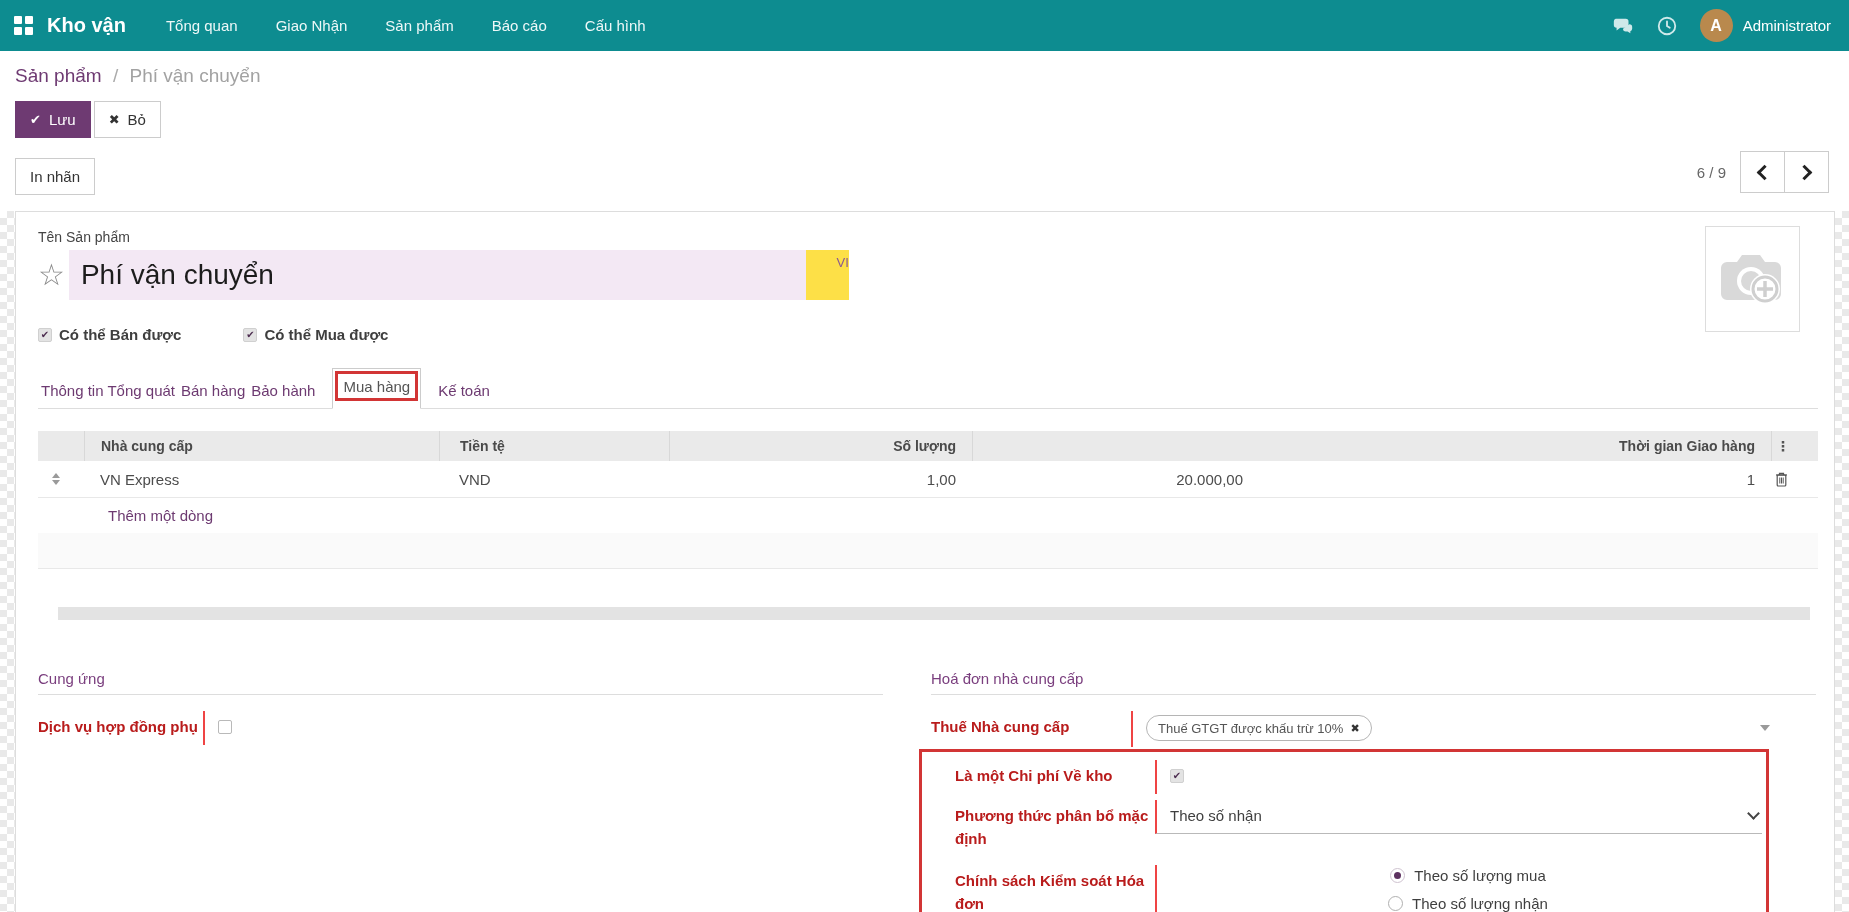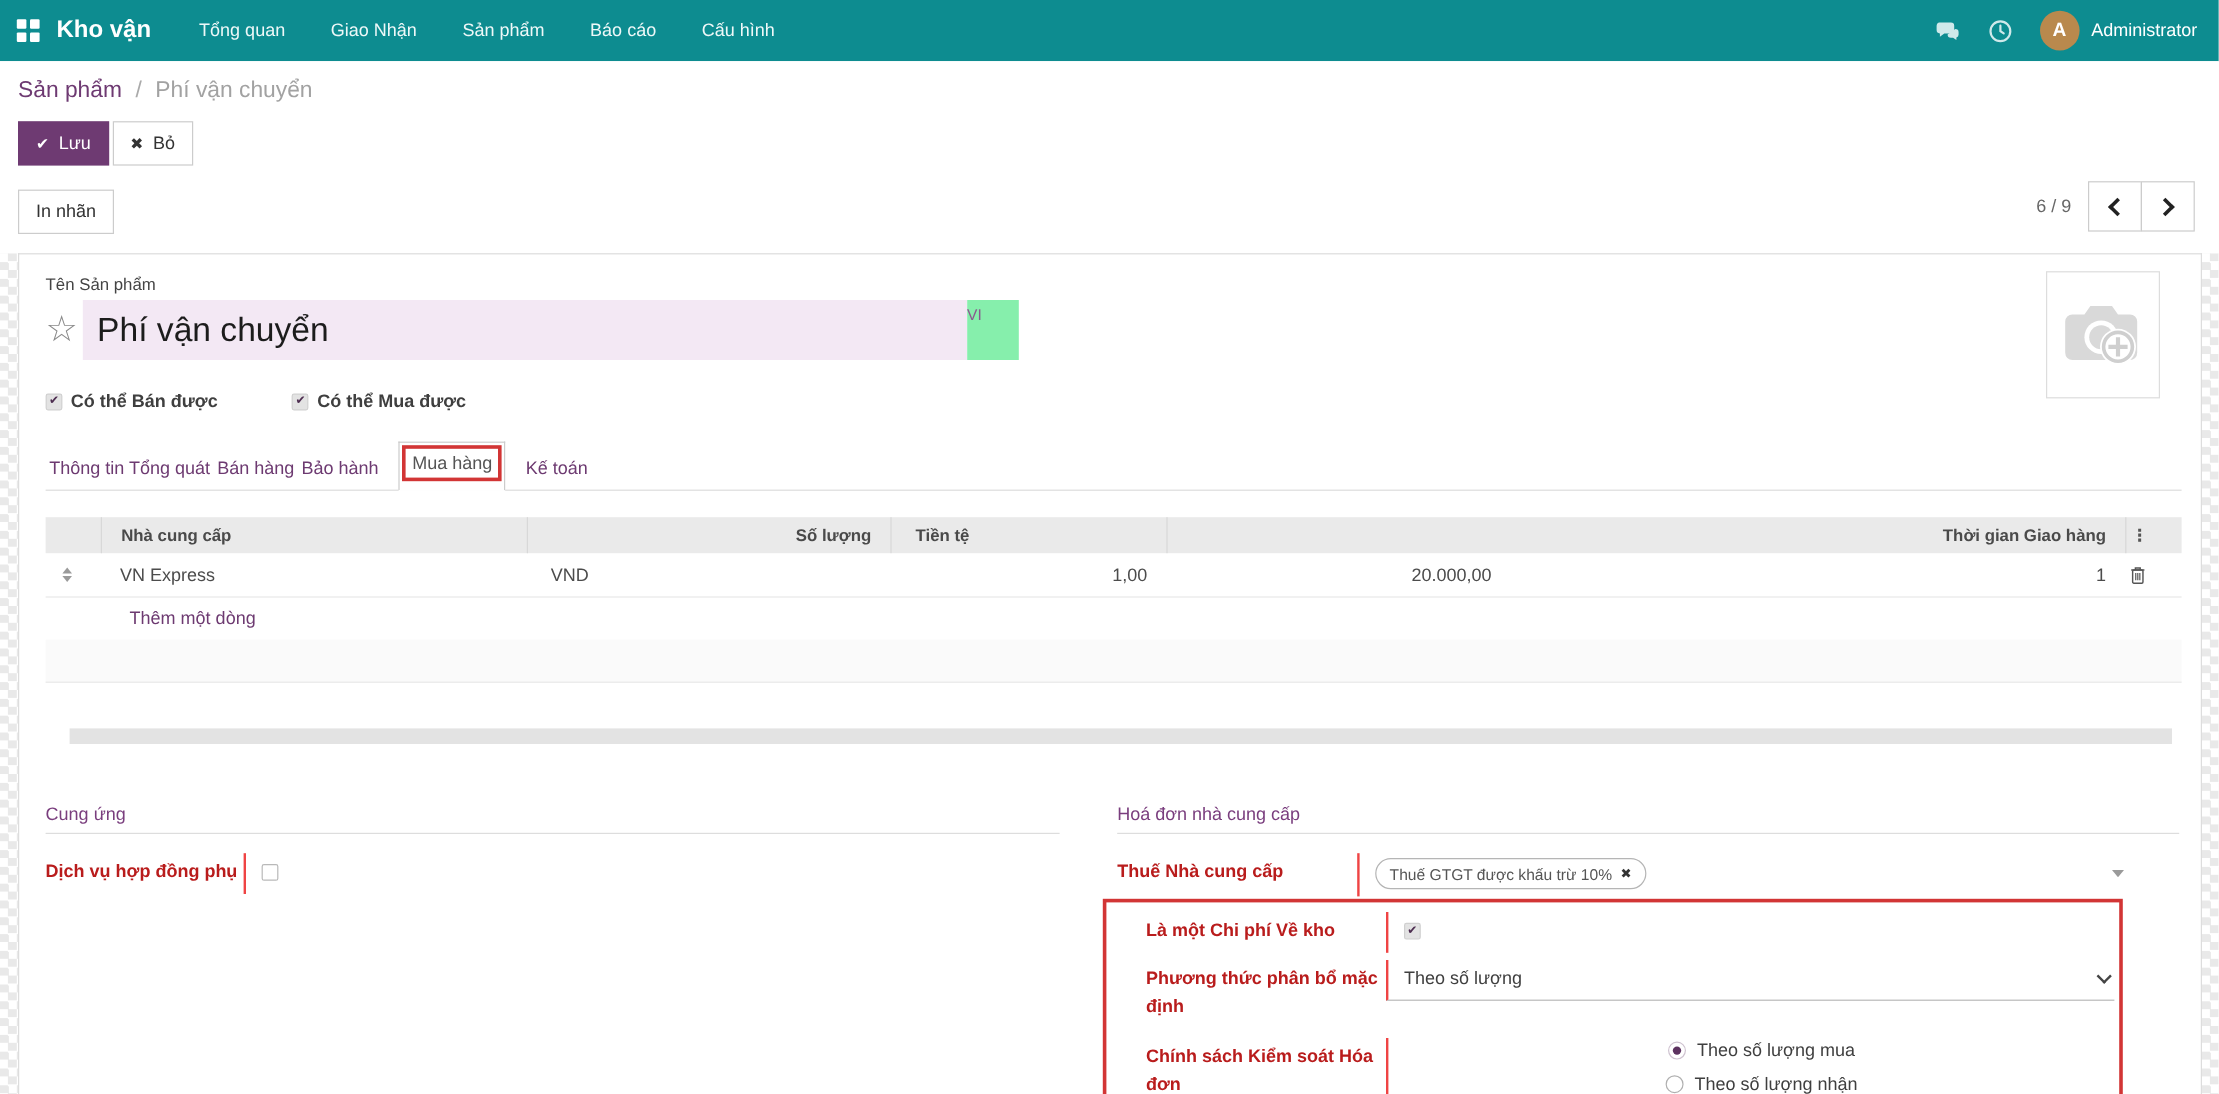--- a/index.html
+++ b/index.html
@@ -46,21 +46,21 @@
     background-size:14px 14px; }
   .strip-l { width:15px; }
   .strip-r { width:14px; }
   .sheet { flex:1; background:#fff; border:1px solid #ddd; border-bottom:none; position:relative; padding:17px 16px 0 22px; }
 
   .field-label { font-size:14px; color:#444; }
   .name-row { display:flex; align-items:center; margin-top:5px; }
   .star { font-size:30px; color:#8a8a8a; line-height:30px; margin-right:4px; cursor:pointer; }
   .name-input { width:737px; height:50px; background:#f3e8f4; border:none; outline:none;
     font-family:inherit; font-size:28px; color:#1c1c1c; padding:0 12px; }
-  .vi-badge { width:43px; height:50px; background:#86efac; display:flex; justify-content:flex-start; cursor:pointer; }
+  .vi-badge { width:43px; height:50px; background:#fde047; display:flex; justify-content:flex-end; cursor:pointer; }
   .vi-badge span { font-size:13px; color:#8a5a8f; margin-top:5px; }
 
   .cb-row { display:flex; align-items:center; gap:14px; margin-top:26px; }
   .cb-item { display:flex; align-items:center; gap:7px; margin-right:48px; cursor:pointer; }
   .checkbox { width:14px; height:14px; background:#e3e3e3; border:1px solid #d0d0d0; border-radius:2px;
     display:flex; align-items:center; justify-content:center; font-size:10px; color:#4d2d50; line-height:1; }
   .checkbox.empty { background:#fff; border-color:#b9b9b9; }
   .cb-label { font-size:15px; font-weight:700; color:#3f3f3f; }
 
   
@@ -240,22 +240,22 @@
         <span>Mua hàng</span>
         <i class="tab-annotation"></i>
       </div>
       <div class="tab">Kế toán</div>
     </div>
 
     <div class="vtable">
       <div class="trow thead">
         <div class="tcell c-handle"></div>
         <div class="tcell c-vendor">Nhà cung cấp</div>
+        <div class="tcell c-curr">Tiền tệ</div>
         <div class="tcell c-qty">Số lượng</div>
-        <div class="tcell c-curr">Tiền tệ</div>
         <div class="tcell c-lead">Thời gian Giao hàng</div>
         <div class="tcell c-act">
             <span class="dots">⋮</span>
           </div>
       </div>
       <div class="trow tbody-row">
         <div class="tcell c-handle">
           <span class="updown">
               <i class="up"></i>
               <i class="dn"></i>
@@ -310,21 +310,21 @@
         <div class="annotated">
           <div class="frow">
             <div class="flabel">Là một Chi phí Về kho</div>
             <div class="ffield">
               <span class="checkbox">✔</span>
             </div>
           </div>
           <div class="frow" style="margin-top:6px">
             <div class="flabel">Phương thức phân bổ mặc định</div>
             <div class="ffield select-field">
-              <span class="sel-text">Theo số lượng</span>
+              <span class="sel-text">Theo số nhận</span>
               <i class="sel-chev"></i>
             </div>
           </div>
           <div class="frow" style="margin-top:14px">
             <div class="flabel">Chính sách Kiểm soát Hóa đơn</div>
             <div class="ffield radio-group">
               <div class="radio-opt">
                 <span class="radio sel">
                     <i></i>
                   </span>

